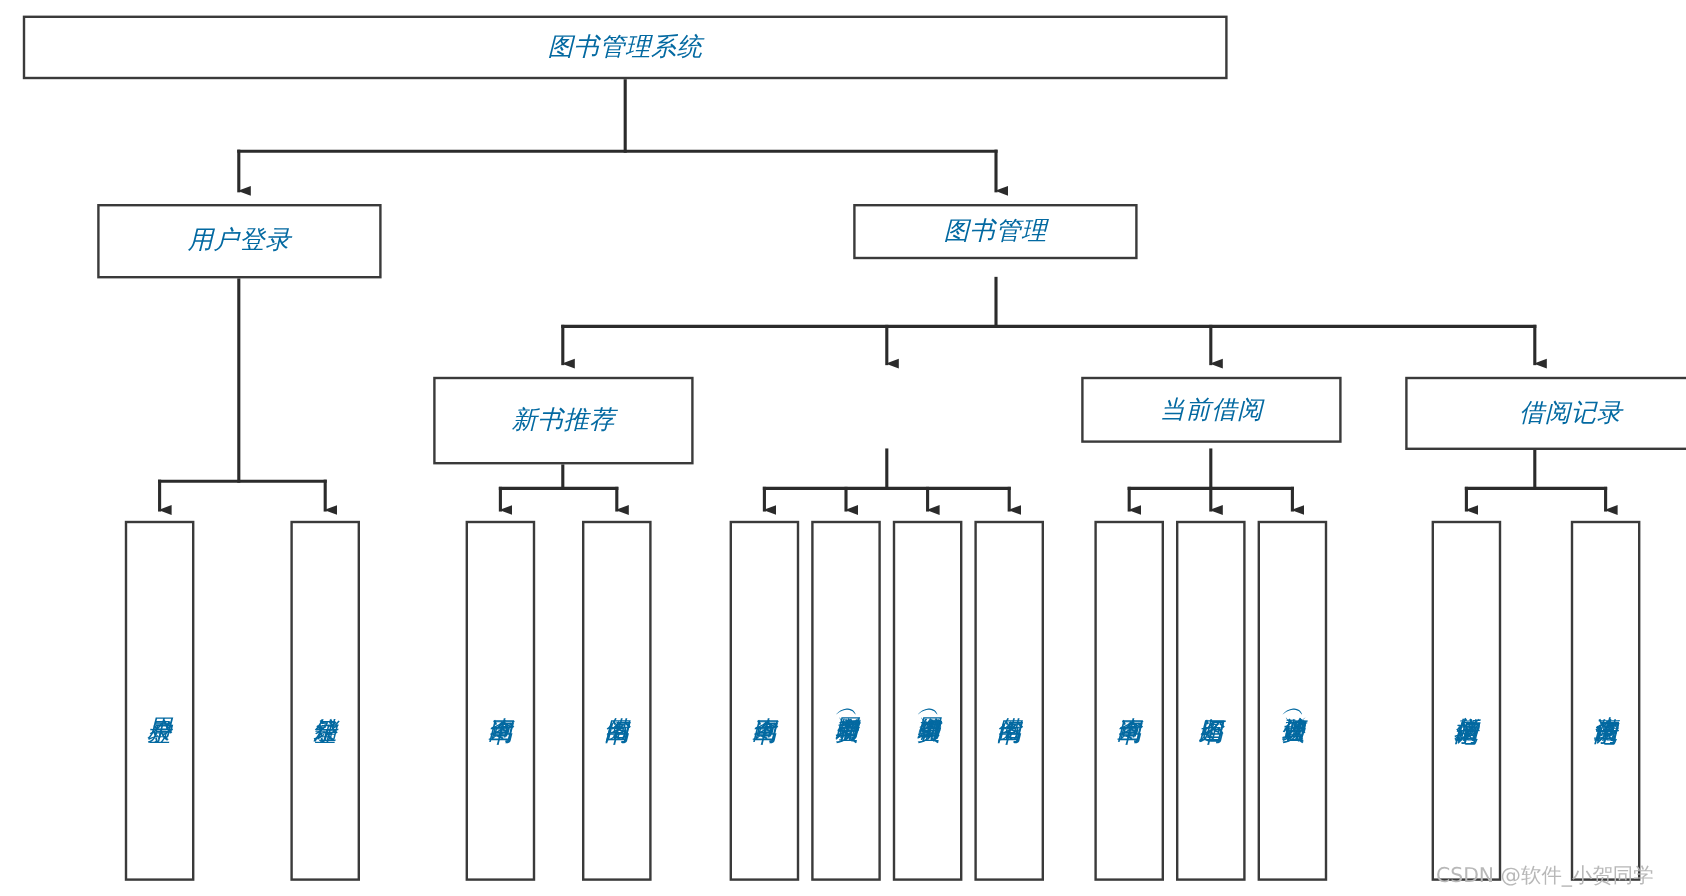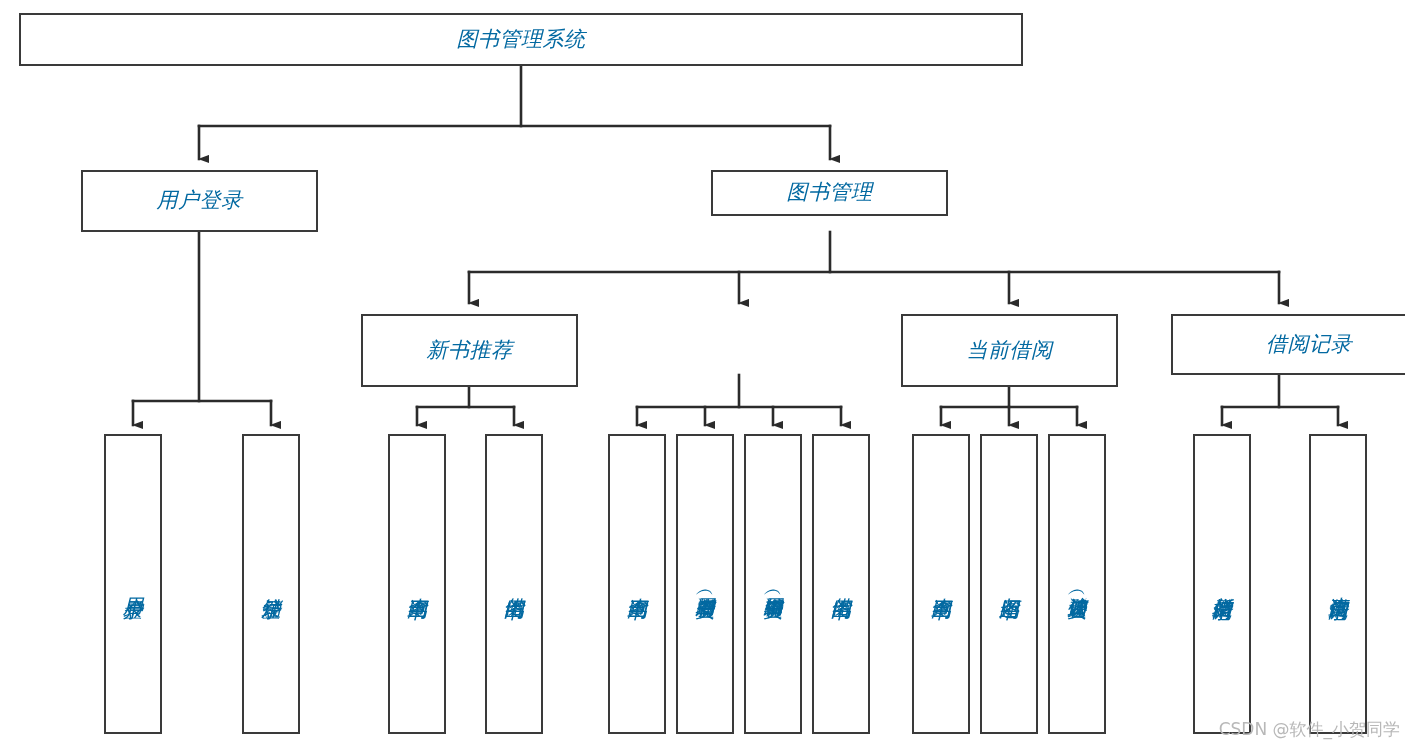--- a/index.html
+++ b/index.html
@@ -51,21 +51,21 @@
     letter-spacing: 1px;
     padding: 4px 0;
     text-align: center;
   }
   .node-v.tall-text {
     font-size: 19px;
     letter-spacing: 0.5px;
   }
   .watermark {
     position: absolute;
-    right: 5px;
+    right: 27px;
     bottom: 6px;
     font-size: 17px;
     color: #b8b8b8;
     white-space: nowrap;
     z-index: 3;
     font-family: "DejaVu Sans", "Liberation Sans", sans-serif;
   }
 </style>
 </head>
 <body>
@@ -129,21 +129,21 @@
   <div class="node node-h" style="left:81px; top:170px; width:237px; height:62px;">
     <span>用户登录</span>
   </div>
   <div class="node node-h" style="left:711px; top:170px; width:237px; height:46px;">
     <span>图书管理</span>
   </div>
 
   <div class="node node-h" style="left:361px; top:314px; width:217px; height:73px;">
     <span>新书推荐</span>
   </div>
-  <div class="node node-h" style="left:901px; top:314px; width:217px; height:73px;">
+  <div class="node node-h" style="left:901px; top:314px; width:217px; height:55px;">
     <span>当前借阅</span>
   </div>
   <div class="node node-h" style="left:1171px; top:314px; width:244px; height:61px;padding-left:32px;">
     <span>借阅记录</span>
   </div>
 
   <div class="node node-v" style="left:104px; top:434px; width:58px; height:300px;">
     <span>用户登录</span>
   </div>
   <div class="node node-v" style="left:242px; top:434px; width:58px; height:300px;">

